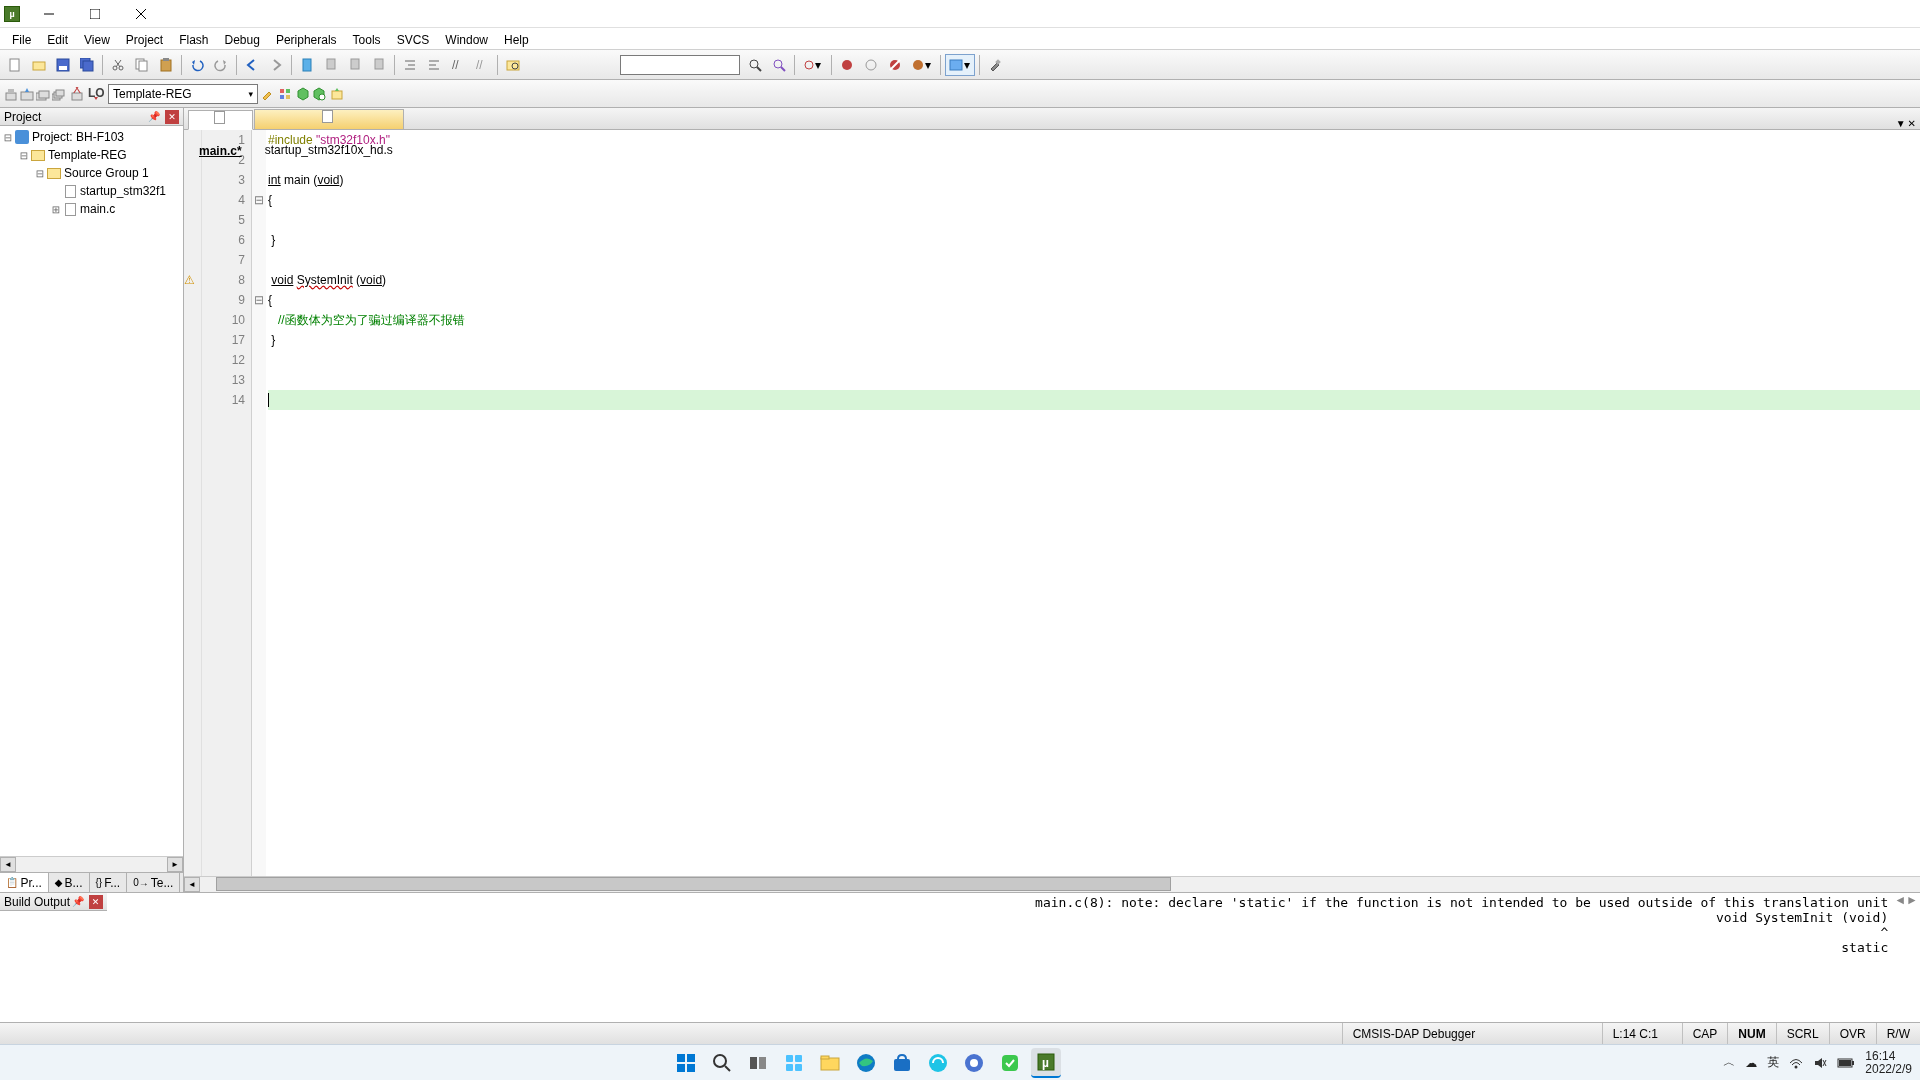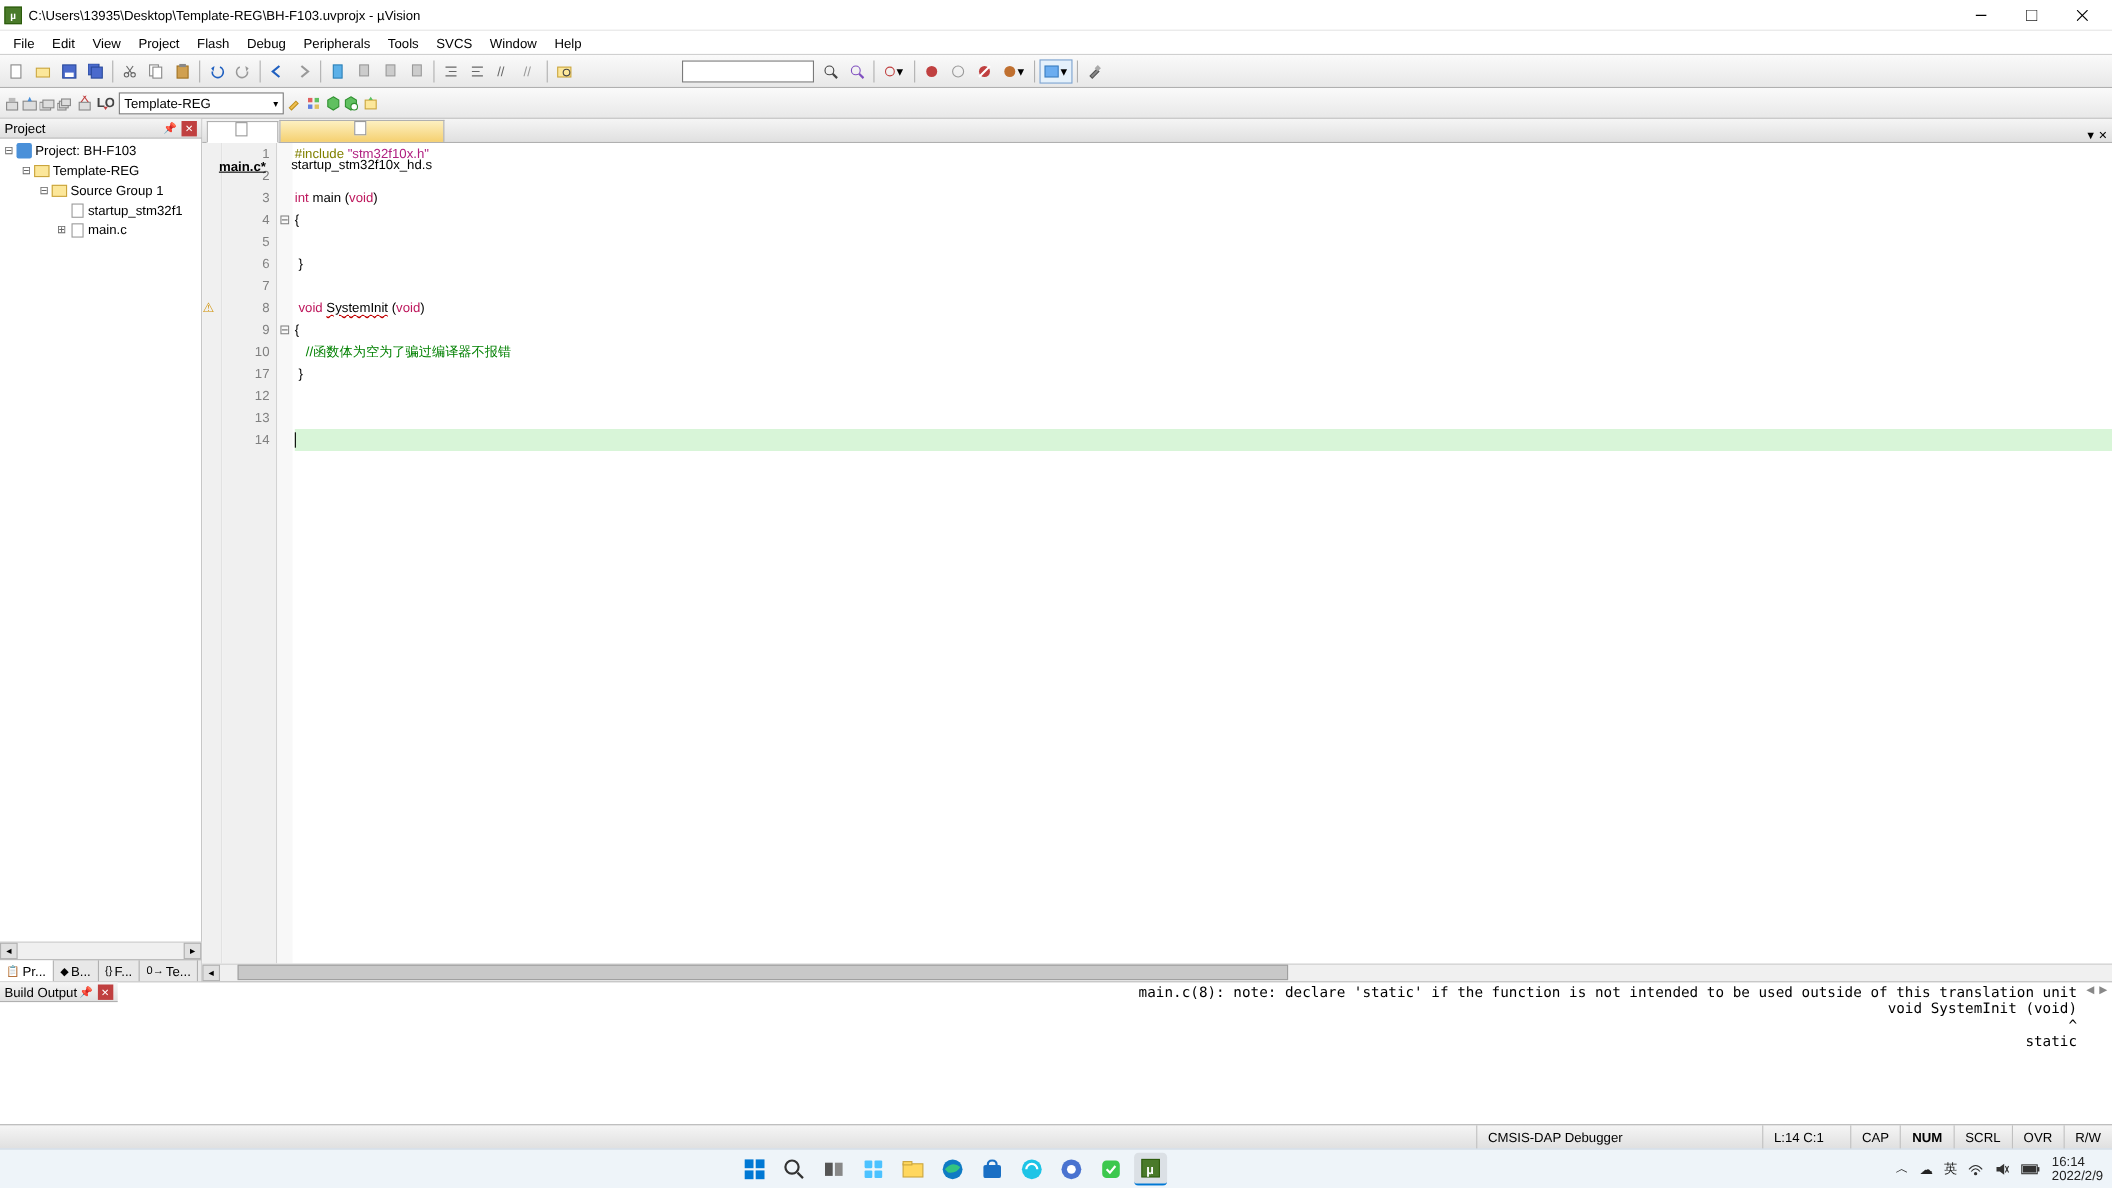--- a/index.html
+++ b/index.html
@@ -57,21 +57,21 @@
   .tab-controls span { cursor: pointer; font-size: 10px; }
   
   .code-view { flex: 1; display: flex; background: #fff; overflow: hidden; font-family: Consolas, "Courier New", monospace; font-size: 16px; }
   .margin-col { width: 18px; background: #f0f0f0; border-right: 1px solid #e0e0e0; }
   .margin-col .warn { color: #d09000; font-size: 12px; text-align: center; }
   .gutter { width: 50px; background: #f0f0f0; text-align: right; color: #808080; padding-right: 6px; border-right: 1px solid #d0d0d0; }
   .fold-col { width: 14px; background: #f8f8f8; text-align: center; color: #808080; font-size: 10px; }
   .code-col { flex: 1; white-space: pre; padding-left: 2px; }
   .code-line { height: 20px; line-height: 20px; }
   .hl-line { background: #d8f5d8; }
-  .kw { color: #be185d; }
+  .kw { color: #000000; text-decoration: underline; }
   .str { color: #b02080; }
   .cmt { color: #008000; }
   .pp { color: #808000; }
   .wavy { text-decoration: underline wavy #c00000; }
   .caret { border-left: 1px solid #000; animation: blink 1s step-end infinite; }
   @keyframes blink { 50% { border-color: transparent; } }
   
   .editor-hscroll { height: 16px; background: #f0f0f0; border-top: 1px solid #ccc; display: flex; }
   .editor-hscroll .thumb { width: 55%; background: #c8c8c8; border: 1px solid #a0a0a0; height: 14px; margin-left: 16px; }
   
@@ -92,21 +92,20 @@
   .taskbar .tray { display: flex; align-items: center; gap: 10px; color: #222; font-size: 11px; }
   .taskbar .clock { text-align: left; line-height: 13px; font-size: 11px; }
   
   svg { display: block; }
 </style>
 </head>
 <body>
 
 <div class="titlebar">
   <div class="app-icon">µ</div>
-  <div class="title-text">C:\Users\13935\Desktop\Template-REG\BH-F103.uvprojx - µVision</div>
   <div class="win-btn">
       <svg width="10" height="10">
         <line x1="0" y1="5" x2="10" y2="5" stroke="#000"></line>
       </svg>
     </div>
   <div class="win-btn">
       <svg width="10" height="10">
         <rect x="0" y="0" width="10" height="10" fill="none" stroke="#000"></rect>
       </svg>
     </div>

